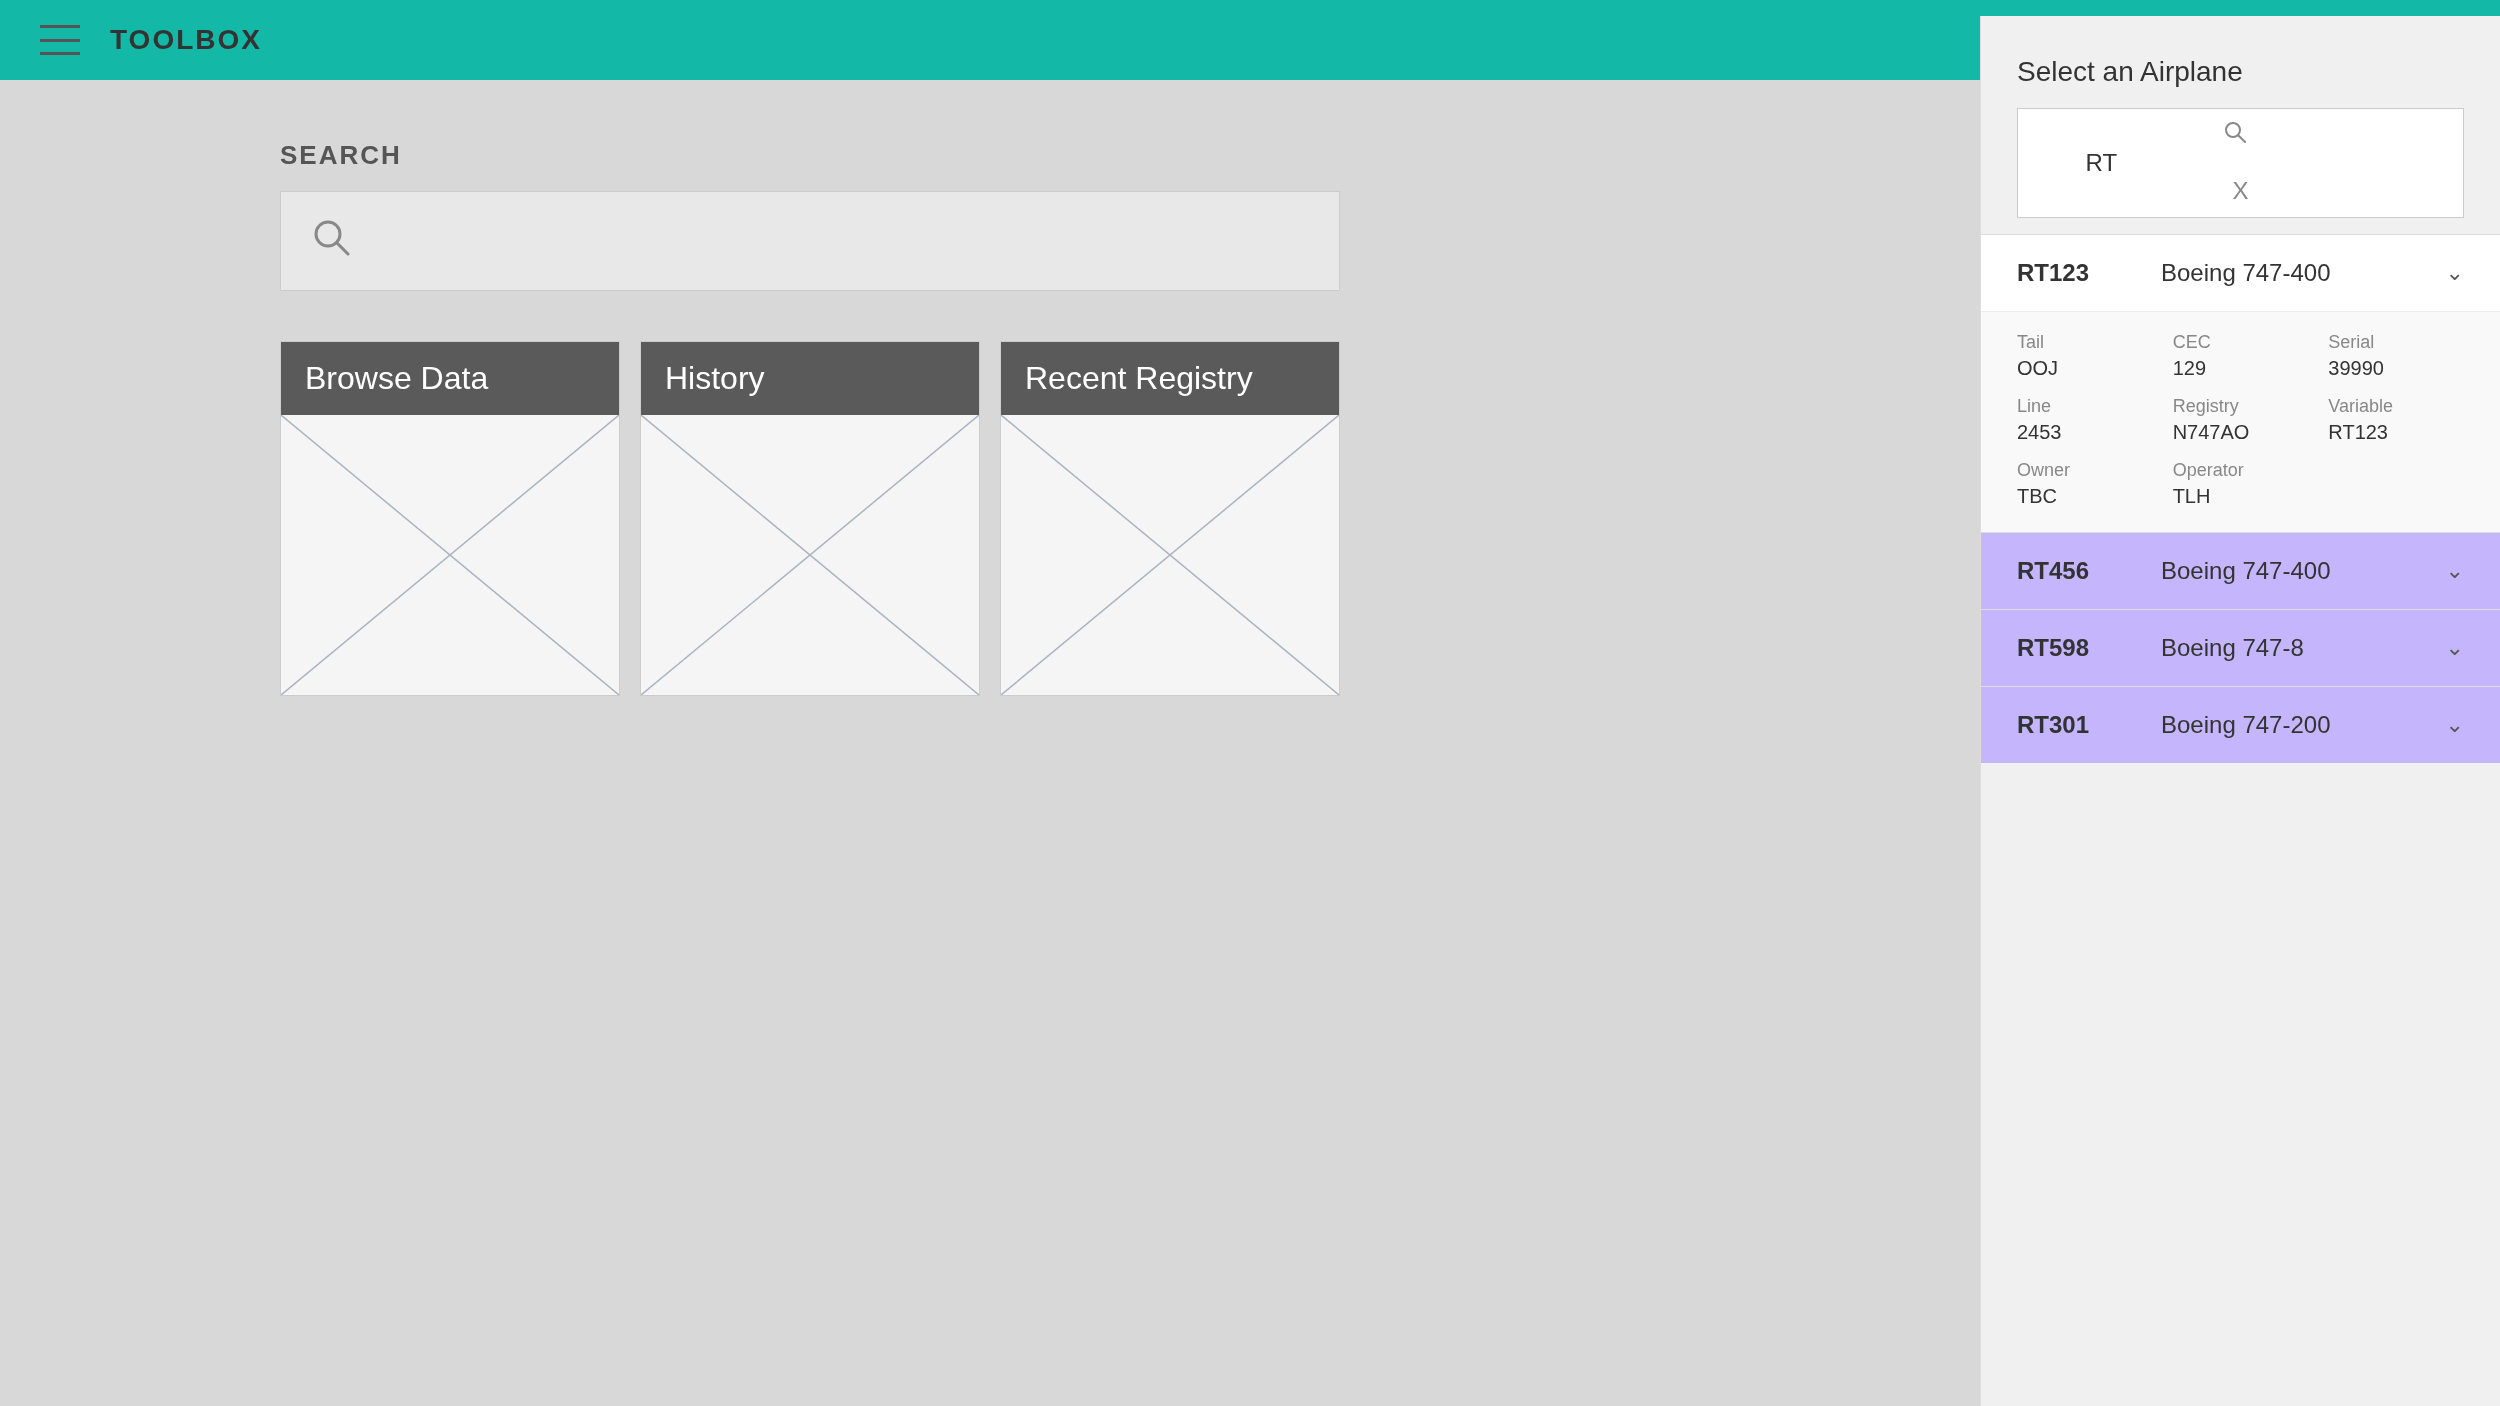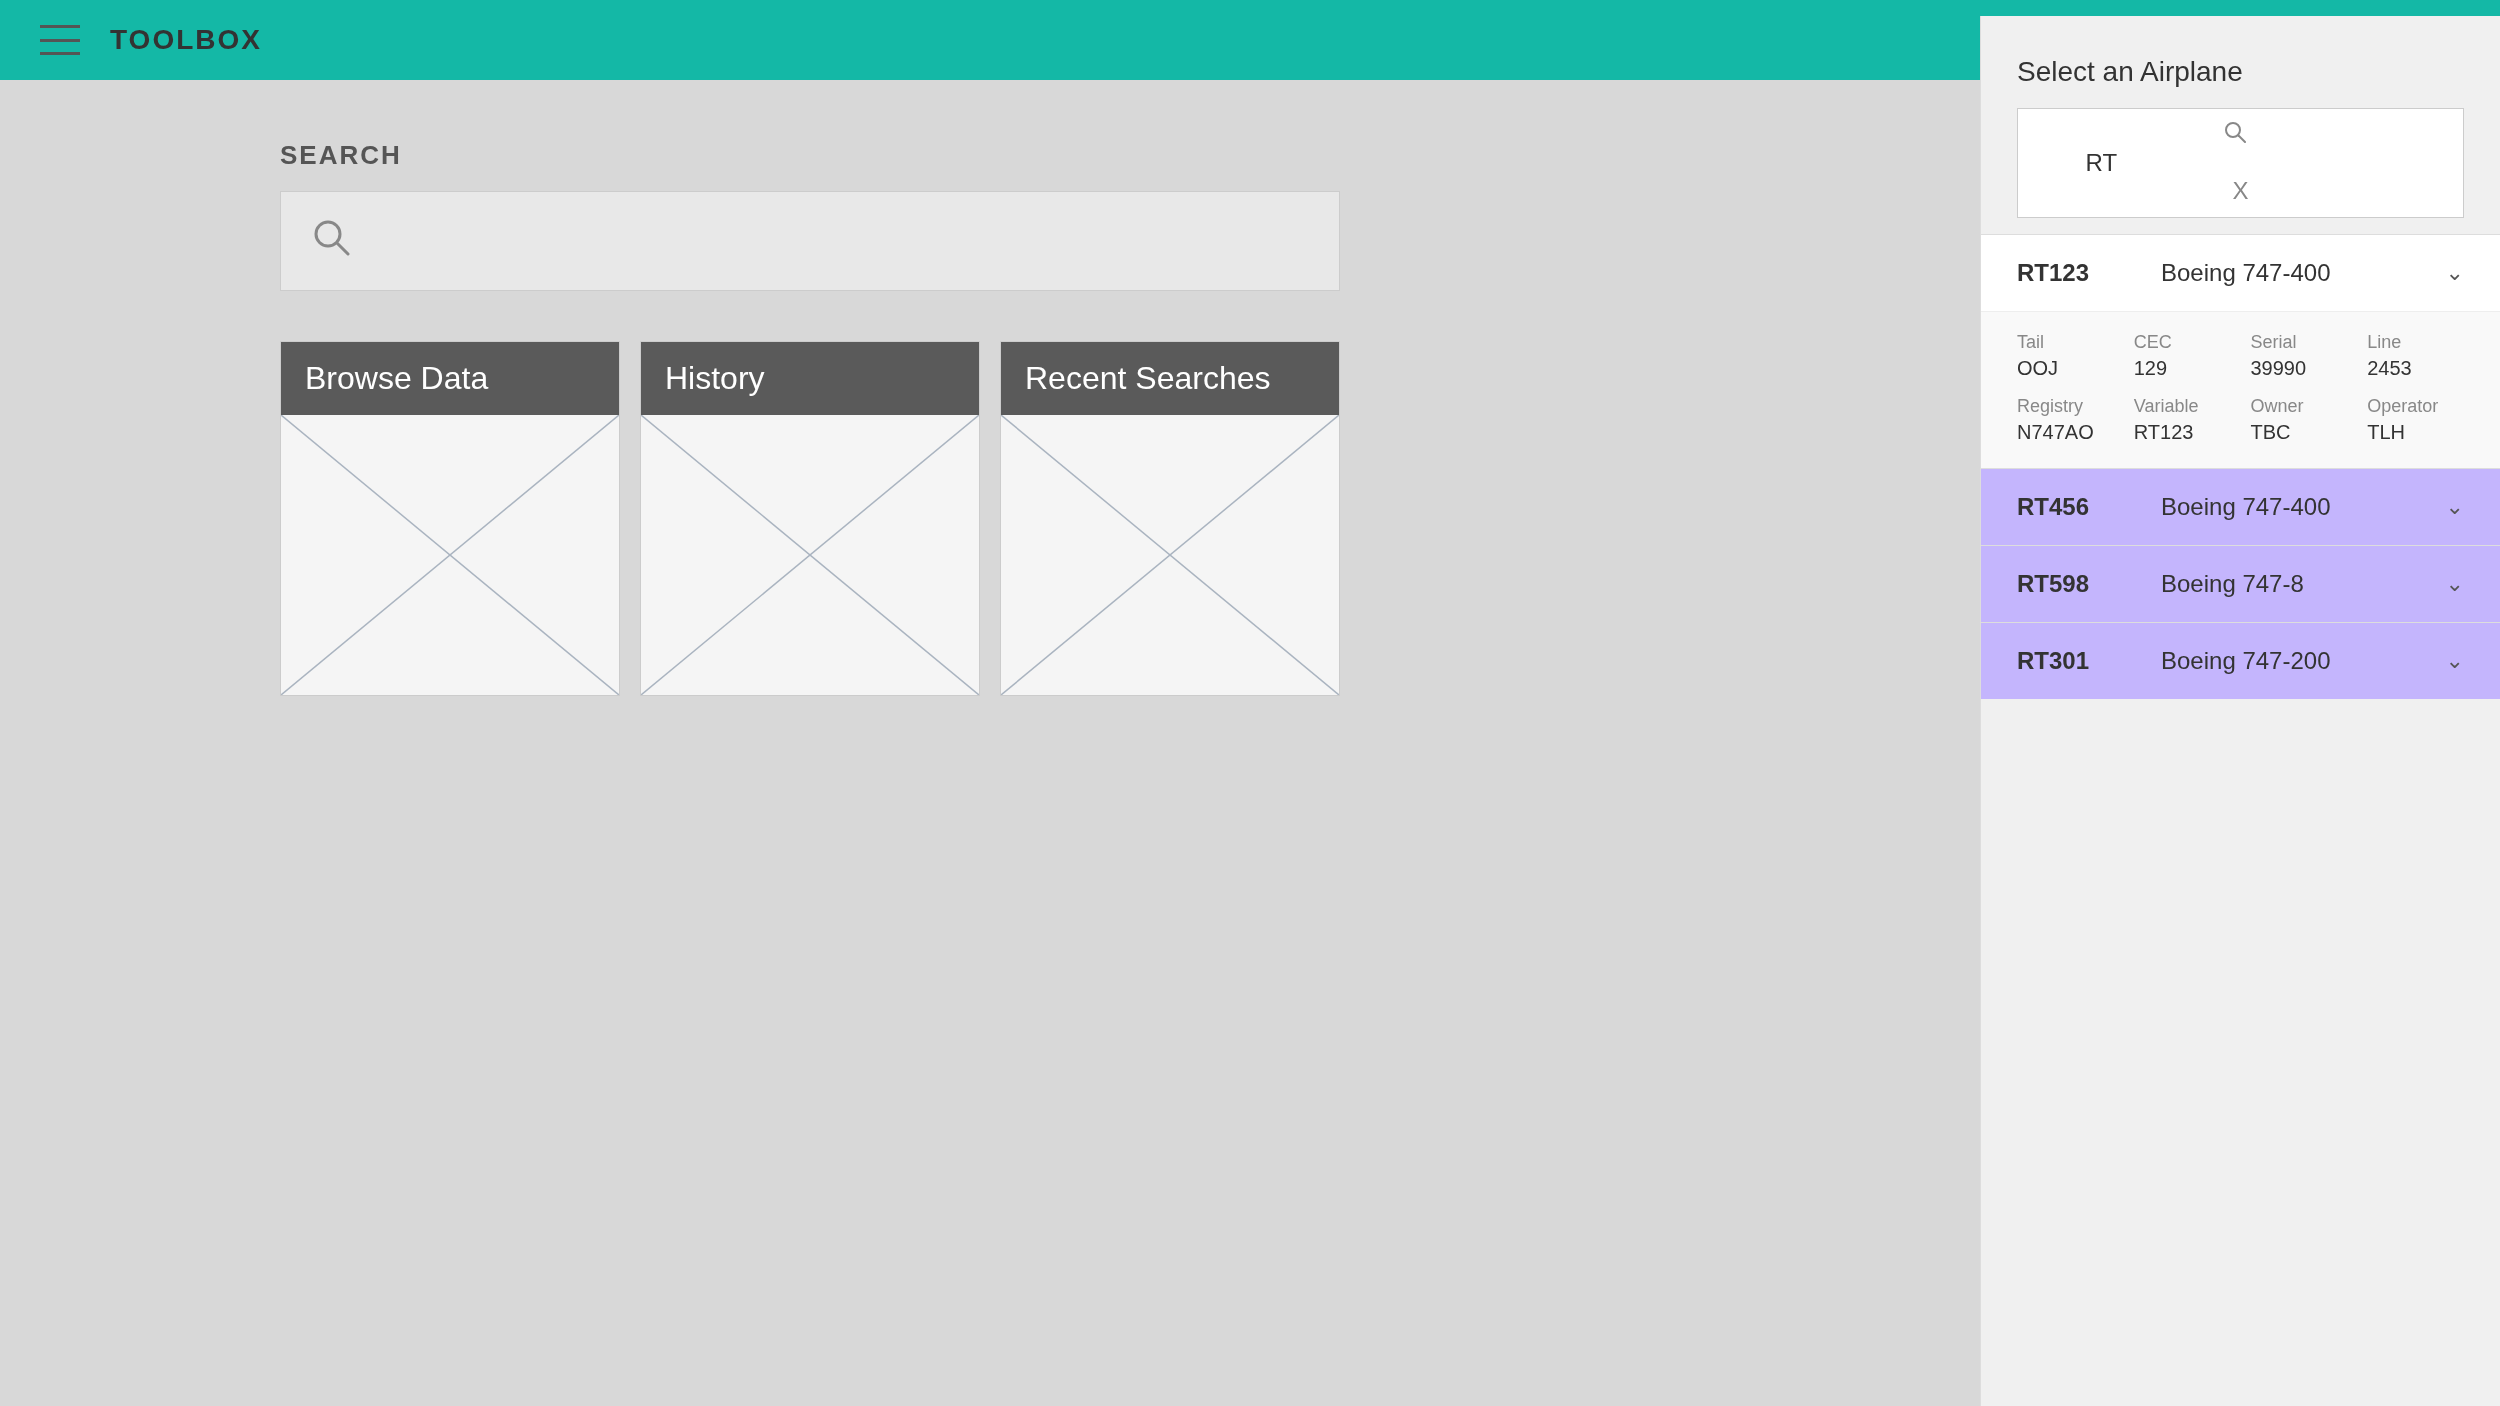--- a/index.html
+++ b/index.html
@@ -192,21 +192,21 @@
     }
 
     
     .airplane-details {
       background-color: #f9f9f9;
       padding: 20px 36px 24px;
       border-top: 1px solid #eee;
     }
     .detail-grid {
       display: grid;
-      grid-template-columns: 1fr 1fr 1fr 1fr;
+      grid-template-columns: 1fr 1fr 1fr;
       gap: 16px 20px;
     }
     .detail-item-label {
       font-size: 18px;
       color: #888;
       margin-bottom: 4px;
     }
     .detail-item-value {
       font-size: 20px;
       color: #333;
@@ -258,21 +258,21 @@
       <div class="card-header">History</div>
       <div class="card-body">
         <svg viewBox="0 0 340 280" preserveAspectRatio="none">
           <line x1="0" y1="0" x2="340" y2="280" stroke="#aab4c0" stroke-width="1.5"></line>
           <line x1="340" y1="0" x2="0" y2="280" stroke="#aab4c0" stroke-width="1.5"></line>
         </svg>
       </div>
     </div>
 
     <div class="dashboard-card">
-      <div class="card-header">Recent Searches</div>
+      <div class="card-header">Recent Registry</div>
       <div class="card-body">
         <svg viewBox="0 0 340 280" preserveAspectRatio="none">
           <line x1="0" y1="0" x2="340" y2="280" stroke="#aab4c0" stroke-width="1.5"></line>
           <line x1="340" y1="0" x2="0" y2="280" stroke="#aab4c0" stroke-width="1.5"></line>
         </svg>
       </div>
     </div>
   </div>
 </div>
 

